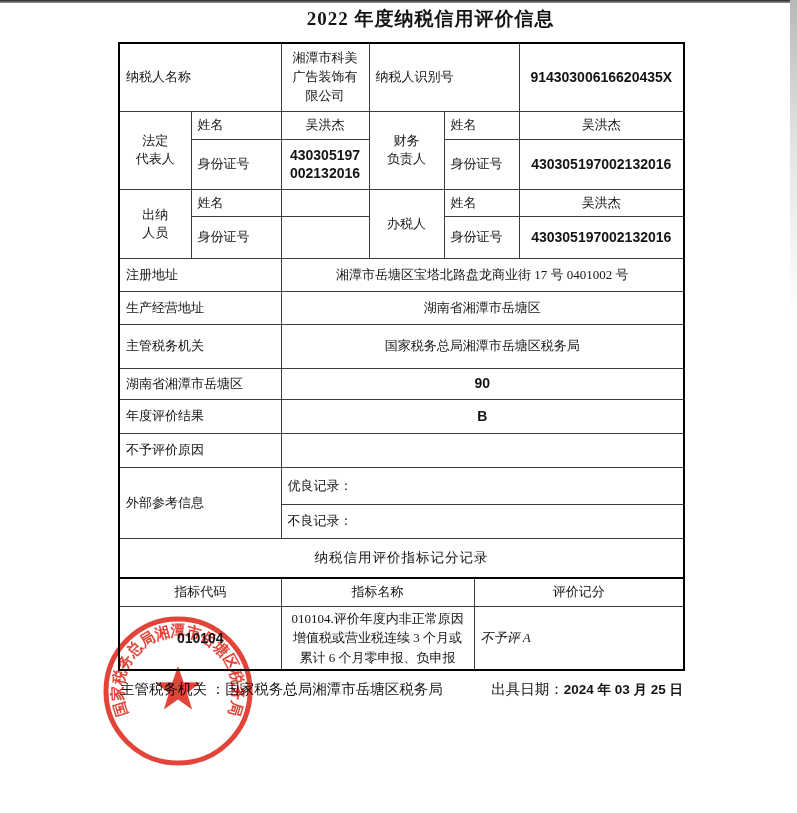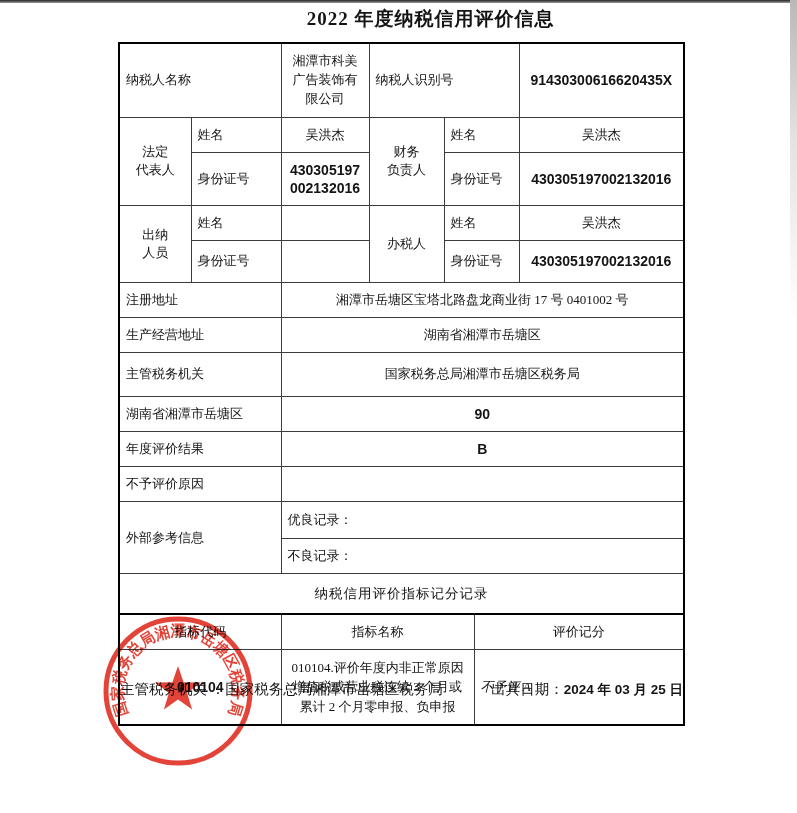--- a/index.html
+++ b/index.html
@@ -16,21 +16,21 @@
     text-align:center;font-size:19px;font-weight:bold;letter-spacing:1px;padding-left:32px;
   }
   table.form{
     position:absolute;left:118px;top:42px;width:565px;
     border-collapse:collapse;table-layout:fixed;
     border:2px solid #000;
     font-size:13px;
   }
   table.form td{
     border:1px solid #3c3c3c;
-    padding:8px 6px;
+    padding:2px 6px;
     vertical-align:middle;
     overflow:hidden;
   }
   td.lbl{text-align:left;padding-left:9px;}
   td.group{text-align:center;padding:2px 2px;}
   .pre{white-space:pre-line;}
   td.val{text-align:center;}
   .num{
     font-family:"Liberation Sans", sans-serif;
     font-weight:bold;font-size:14px;line-height:1.3;
@@ -147,21 +147,21 @@
     <tr style="height:40px">
       <td colspan="7" class="section-title">纳税信用评价指标记分记录</td>
     </tr>
     <tr style="height:28px" class="ind-header">
       <td colspan="2">指标代码</td>
       <td colspan="3">指标名称</td>
       <td colspan="2">评价记分</td>
     </tr>
     <tr style="height:62px">
       <td colspan="2" class="val num">010104</td>
-      <td colspan="3" class="ind-name">010104.评价年度内非正常原因增值税或营业税连续 3 个月或累计 2 个月零申报、负申报</td>
+      <td colspan="3" class="ind-name">010104.评价年度内非正常原因增值税或营业税连续 3 个月或累计 6 个月零申报、负申报</td>
       <td colspan="2" class="ind-score">不予评 A</td>
     </tr>
   </tbody>
 </table>
 
 <div class="footer">
   <div class="footer-left">
     <span>主管税务机关 ：</span><span>国家税务总局湘潭市岳塘区税务局</span>
   </div>
   <div class="footer-right">

